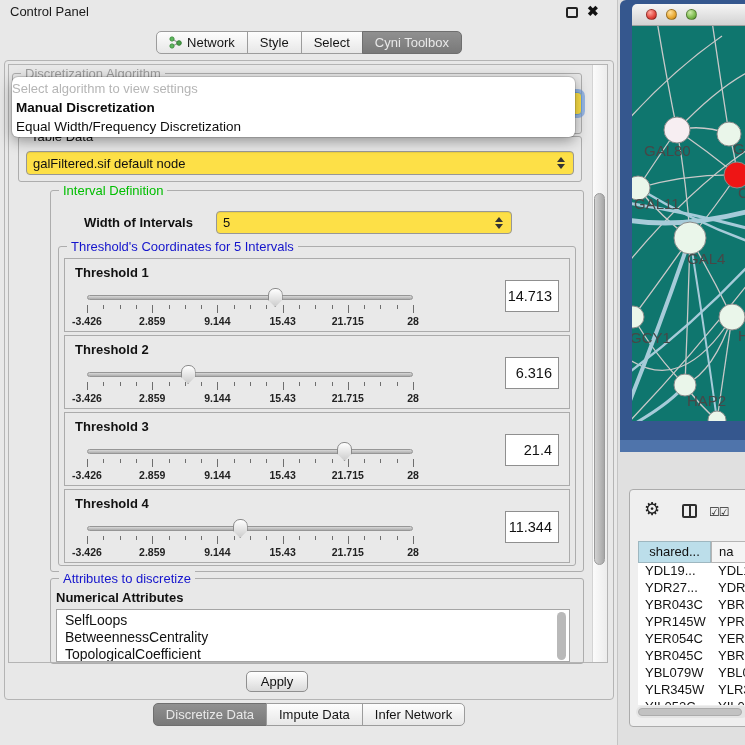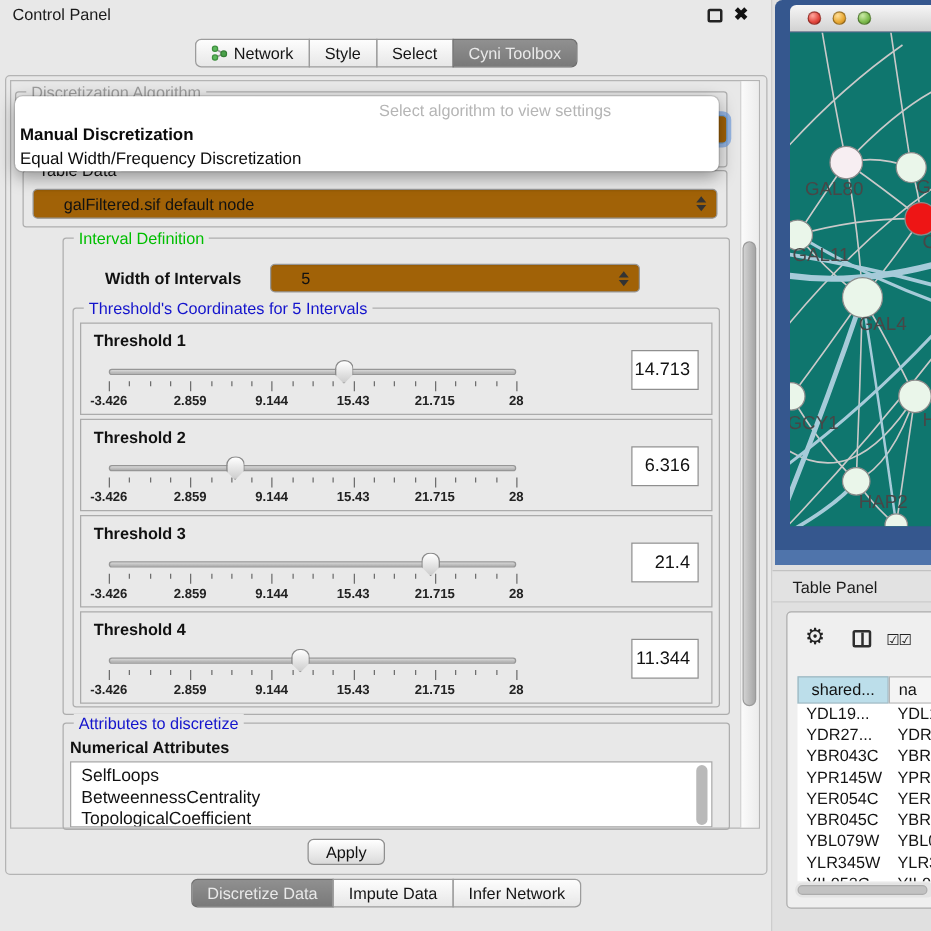--- a/index.html
+++ b/index.html
@@ -20,29 +20,29 @@
 #bottom-tabs{top:703px}
 #content{position:absolute;left:4px;top:60px;width:610px;height:640px;border:1px solid #B4B4B4;border-radius:4px}
 #scrollpane{position:absolute;left:8px;top:64px;width:600px;height:599px;border:1px solid #B4B4B4;background:#E8E8E8}
 #vscroll{position:absolute;left:592px;top:65px;width:15px;height:597px;background:linear-gradient(90deg,#FBFBFB,#ECECEC);border-left:1px solid #D4D4D4}
 #vthumb{position:absolute;left:594px;top:193px;width:11px;height:372px;border-radius:6px;background:linear-gradient(90deg,#D2D2D2,#A6A6A6);border:1px solid #9A9A9A}
 
 .group{position:absolute;border:1px solid #ADADAD;border-radius:3px}
 .gtitle{position:absolute;top:-8px;left:8px;background:#E8E8E8;padding:0 4px;font-size:13px;white-space:nowrap}
 .gt-gray{color:#9C9C9C}.gt-green{color:#00BE00}.gt-blue{color:#1414CC}.gt-black{color:#111}
 
-.combo{position:absolute;background:#a16207;border:1px solid #979797;border-radius:4px;font-size:13px;color:#111;padding-left:24px;box-shadow:inset 0 1px 1px rgba(0,0,0,.07);display:flex;align-items:center}
+.combo{position:absolute;background:#fde047;border:1px solid #979797;border-radius:4px;font-size:13px;color:#111;padding-left:6px;box-shadow:inset 0 1px 1px rgba(0,0,0,.07);display:flex;align-items:center}
 .combo.focus{border-color:#6EA3DC;box-shadow:0 0 0 3px rgba(104,152,221,.65)}
 .stepper{position:absolute;right:7px;top:50%;margin-top:-6px;width:9px;height:12px}
 .stepper:before,.stepper:after{content:"";position:absolute;left:0;border-left:4.5px solid transparent;border-right:4.5px solid transparent}
 .stepper:before{top:0;border-bottom:5px solid #333}
 .stepper:after{bottom:0;border-top:5px solid #333}
 
 #popup{position:absolute;left:12px;top:77px;width:563px;height:60px;background:#fff;border-radius:6px;box-shadow:0 4px 14px rgba(0,0,0,.38),0 0 0 1px rgba(0,0,0,.12);z-index:40}
-#popup-prompt{position:absolute;left:0;right:86px;top:4px;text-align:right;font-size:13px;color:#B5B5B5}
+#popup-prompt{position:absolute;left:0;right:86px;top:4px;text-align:left;font-size:13px;color:#B5B5B5}
 .popup-item{position:absolute;left:2px;right:2px;height:19px;line-height:19px;padding-left:2px;font-size:13.5px;color:#0c0c0c;white-space:nowrap}
 .popup-item.b{font-weight:bold}
 
 .th-panel{position:absolute;left:0;width:506px;height:74px;border:1px solid #ABABAB;background:#E9E9E9}
 .th-label{position:absolute;left:10px;top:6px;font-size:13px;font-weight:bold;color:#111}
 .slider{position:absolute;left:22px;top:22px;width:330px;height:48px}
 .strack{position:absolute;left:0;top:14px;width:326px;height:5px;border:1px solid #969696;border-radius:3px;background:linear-gradient(#D8D8D8,#ADADAD)}
 .sthumb{position:absolute;top:7px;width:15px;height:19px;background:linear-gradient(#FFFFFF,#CDCDCD);border:1px solid #8A8A8A;border-radius:7px 7px 2px 2px;clip-path:polygon(0 0,100% 0,100% 60%,50% 100%,0 60%)}
 .sticks{position:absolute;left:0;top:24px;width:326px;height:9px}
 .tick{position:absolute;top:0;width:1px;height:4px;background:#6E6E6E}
@@ -397,23 +397,20 @@
         <text x="101" y="128" font-size="15" fill="#474747" font-family="&quot;Liberation Sans&quot;, sans-serif">GA</text>
         <text x="106" y="172" font-size="15" fill="#474747" font-family="&quot;Liberation Sans&quot;, sans-serif">C</text>
         <text x="2" y="183" font-size="15" fill="#474747" font-family="&quot;Liberation Sans&quot;, sans-serif">GAL11</text>
         <text x="55" y="238" font-size="15" fill="#474747" font-family="&quot;Liberation Sans&quot;, sans-serif">GAL4</text>
         <text x="-2" y="317" font-size="15" fill="#474747" font-family="&quot;Liberation Sans&quot;, sans-serif">GCY1</text>
         <text x="106" y="315" font-size="15" fill="#474747" font-family="&quot;Liberation Sans&quot;, sans-serif">H</text>
         <text x="55" y="380" font-size="15" fill="#474747" font-family="&quot;Liberation Sans&quot;, sans-serif">HAP2</text>
       </svg>
   </div>
 
-  <div id="tp-titlebar">
-    <div id="tp-title">Table Panel</div>
-  </div>
   <div id="tp-panel">
     <div id="tp-gear">⚙</div>
     <div id="tp-split"></div>
     <div id="tp-checks">☑☑</div>
     <div id="hdr1" class="hdr">shared...</div>
     <div id="hdr2" class="hdr">na</div>
     <div id="tp-list">
         <div class="tp-row">
           <span class="tp-c1">YDL19...</span>
           <span class="tp-c2">YDL1</span>

